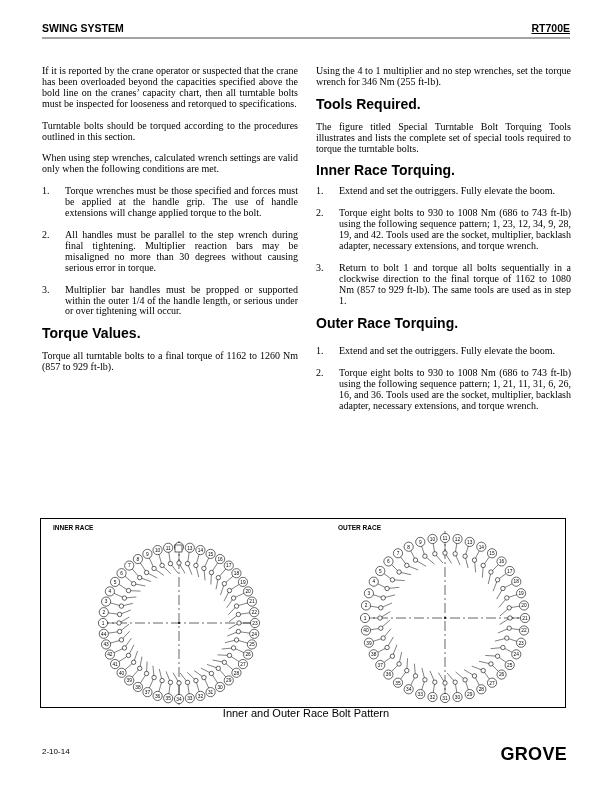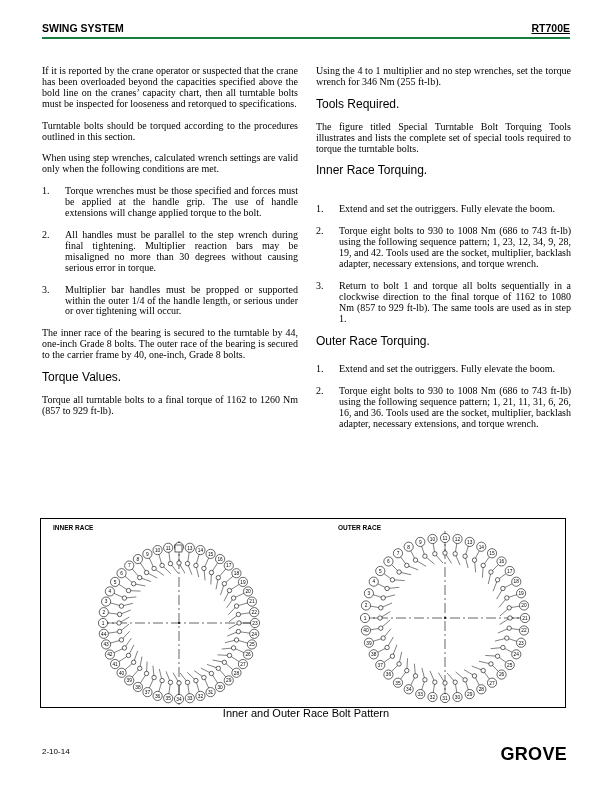--- a/index.html
+++ b/index.html
@@ -1,25 +1,25 @@
 <!DOCTYPE html>
 <html><head>
 <meta charset="utf-8">
 <style>
   html, body { margin: 0; padding: 0; background: #ffffff; }
   body { width: 612px; height: 792px; position: relative; overflow: hidden; color: #000; }
-  .hdr { position: absolute; left: 42px; right: 42px; top: 19px; height: 18px; border-bottom: 2px solid #15803d; }
+  .hdr { position: absolute; left: 42px; right: 42px; top: 19px; height: 18px; border-bottom: 2px solid #a3a3a3; }
   .hdr span { position: absolute; top: 3px; font-family: "Liberation Sans", sans-serif; font-weight: bold; font-size: 10.5px; }
   .hdr .l { left: 0; }
   .hdr .r { right: 0; text-decoration: underline; }
   .col { position: absolute; top: 66px; width: 256px; font-family: "Liberation Serif", serif; font-size: 10px; line-height: 10.9px; text-align: justify; }
   .col.left { left: 42px; }
   .col.right { left: 316px; width: 255px; }
   .col p { margin: 0 0 11px 0; }
-  .col h4 { margin: 0 0 12px 0; font-family: "Liberation Sans", sans-serif; font-weight: normal; font-size: 12px; text-align: left; }
+  .col h4 { margin: 0 0 12px 0; font-family: "Liberation Sans", sans-serif; font-weight: bold; font-size: 14px; text-align: left; }
   .col ol { list-style: none; margin: 0 0 11px 0; padding: 0; }
   .col li { position: relative; padding-left: 23px; margin-bottom: 11px; }
   .col li .n { position: absolute; left: 0; top: 0; }
   .figbox { position: absolute; left: 40px; top: 518px; width: 524px; height: 188px; border: 1px solid #000; }
   .fig-lbl { position: absolute; font-family: "Liberation Sans", sans-serif; font-weight: bold; font-size: 6.5px; }
   svg.fig { position: absolute; left: 0; top: 0; }
   .caption { position: absolute; left: 0; right: 0; top: 707px; text-align: center; font-family: "Liberation Sans", sans-serif; font-size: 11px; }
   .pageno { position: absolute; left: 42px; top: 747px; font-family: Liberation Sans, sans-serif; font-size: 8px; text-align: center; }
   .logo { position: absolute; right: 45px; top: 744px; font-family: "Liberation Sans", sans-serif; font-weight: bold; font-size: 18px; letter-spacing: 0.3px; }
 </style>
@@ -33,30 +33,29 @@
 
 <div class="col left">
   <p>If it is reported by the crane operator or suspected that the crane has been overloaded beyond the capacities specified above the bold line on the cranes’ capacity chart, then all turntable bolts must be inspected for looseness and retorqued to specifications.</p>
   <p>Turntable bolts should be torqued according to the procedures outlined in this section.</p>
   <p>When using step wrenches, calculated wrench settings are valid only when the following conditions are met.</p>
   <ol>
     <li><span class="n">1.</span><span>Torque wrenches must be those specified and forces must be applied at the handle grip. The use of handle extensions will change applied torque to the bolt.</span></li>
     <li><span class="n">2.</span><span>All handles must be parallel to the step wrench during final tightening. Multiplier reaction bars may be misaligned no more than 30 degrees without causing serious error in torque.</span></li>
     <li><span class="n">3.</span><span>Multiplier bar handles must be propped or supported within the outer 1/4 of the handle length, or serious under or over tightening will occur.</span></li>
   </ol>
-  <p>The inner race of the bearing is secured to the turntable by 44, one-inch Grade 8 bolts. The outer race of the bearing is secured to the carrier frame by 40, one-inch, Grade 8 bolts.</p>
   <h4>Torque Values.</h4>
   <p>Torque all turntable bolts to a final torque of 1162 to 1260 Nm (857 to 929 ft-lb).</p>
 </div>
 
 <div class="col right">
   <p>Using the 4 to 1 multiplier and no step wrenches, set the torque wrench for 346 Nm (255 ft-lb).</p>
   <h4>Tools Required.</h4>
   <p>The figure titled Special Turntable Bolt Torquing Tools illustrates and lists the complete set of special tools required to torque the turntable bolts.</p>
-  <h4 style="margin-bottom:28px">Inner Race Torquing.</h4>
+  <h4 style="margin-bottom:10px">Inner Race Torquing.</h4>
   <ol>
     <li><span class="n">1.</span><span>Extend and set the outriggers. Fully elevate the boom.</span></li>
     <li><span class="n">2.</span><span>Torque eight bolts to 930 to 1008 Nm (686 to 743 ft-lb) using the following sequence pattern; 1, 23, 12, 34, 9, 28, 19, and 42. Tools used are the socket, multiplier, backlash adapter, necessary extensions, and torque wrench.</span></li>
     <li><span class="n">3.</span><span>Return to bolt 1 and torque all bolts sequentially in a clockwise direction to the final torque of 1162 to 1080 Nm (857 to 929 ft-lb). The same tools are used as in step 1.</span></li>
   </ol>
   <h4 style="margin-bottom:18px">Outer Race Torquing.</h4>
   <ol>
     <li><span class="n">1.</span><span>Extend and set the outriggers. Fully elevate the boom.</span></li>
     <li><span class="n">2.</span><span>Torque eight bolts to 930 to 1008 Nm (686 to 743 ft-lb) using the following sequence pattern; 1, 21, 11, 31, 6, 26, 16, and 36. Tools used are the socket, multiplier, backlash adapter, necessary extensions, and torque wrench.</span></li>
   </ol>

